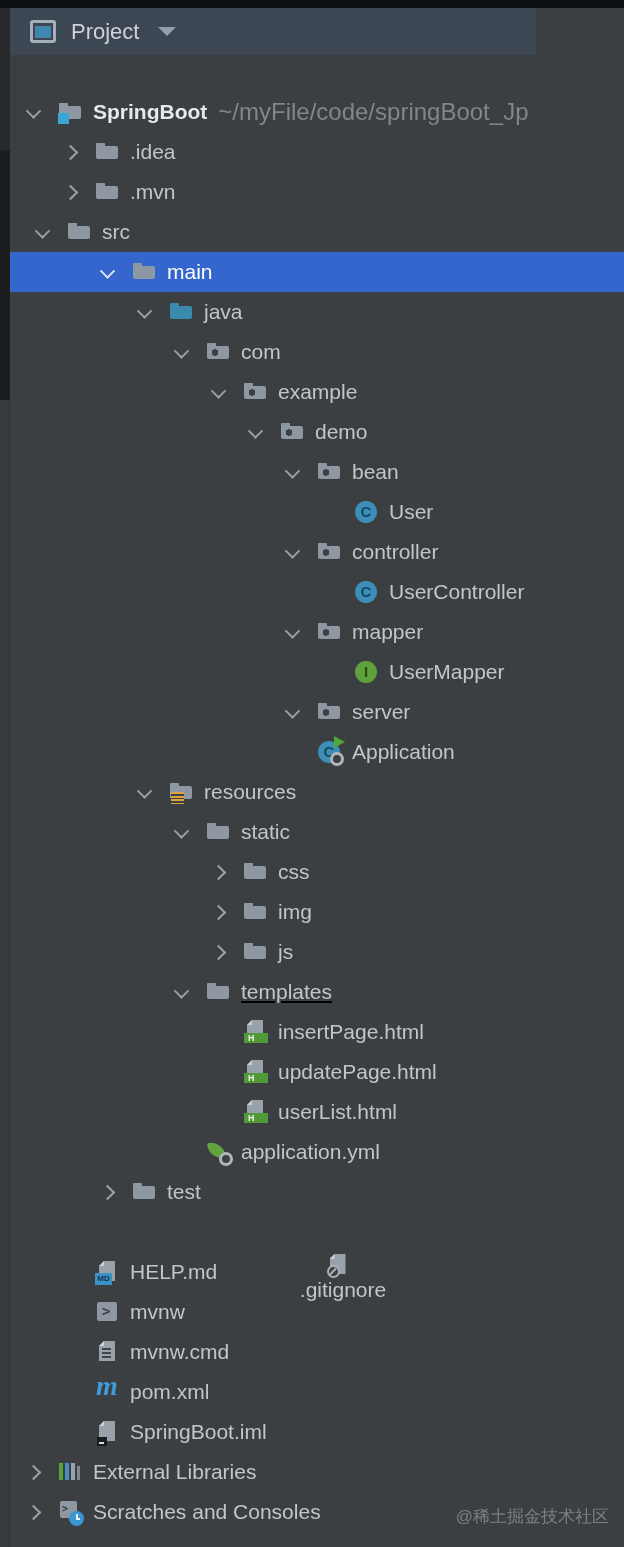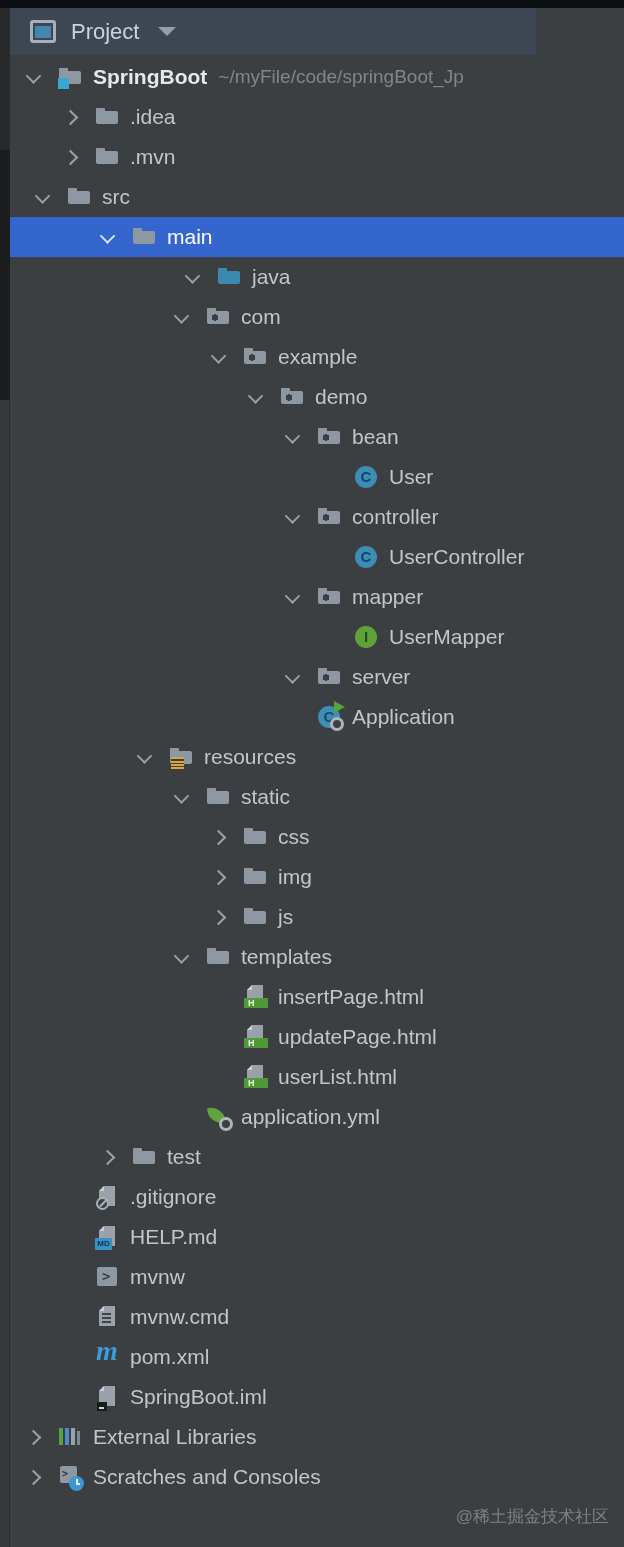--- a/index.html
+++ b/index.html
@@ -22,21 +22,21 @@
   .htitle{color:#ced3d8;font-size:22px;margin-left:15px;}
   .hcaret{width:0;height:0;border-left:9px solid transparent;border-right:9px solid transparent;border-top:9px solid #93a0ac;margin-left:19px;}
 
   
   .tree{position:absolute;left:10px;top:55px;width:614px;padding-top:2px;}
   .row{height:40px;display:flex;align-items:center;box-sizing:border-box;}
   .row.selected{background:#3566cd;}
   .label{color:#c1c6cb;font-size:21px;white-space:nowrap;}
   .row.bold .label{font-weight:bold;color:#e6e9eb;}
   .row.selected .label{color:#ffffff;}
-  .suffix{color:#7f868c;font-size:19px;margin-left:11px;white-space:nowrap;}
+  .suffix{color:#7f868c;font-size:24px;margin-left:11px;white-space:nowrap;}
 
   .chev{width:33px;height:40px;flex:none;display:flex;align-items:center;}
   .chev i{display:block;width:9px;height:9px;border-right:2.5px solid #9aa1a8;border-bottom:2.5px solid #9aa1a8;margin-left:3px;}
   .chev.down i{transform:rotate(45deg) translate(-1px,-1px);}
   .chev.right i{transform:rotate(-45deg);}
   .row.selected .chev i{border-color:#dde6f4;}
 
   
   .ic{width:26px;height:26px;position:relative;margin-right:9px;flex:none;}
   .ic .b1,.ic .b2,.ic .glyph{position:absolute;z-index:1;}
@@ -134,21 +134,21 @@
 
 <div class="header">
   <span class="hicon">
       <span class="fill"></span>
     </span>
   <span class="htitle">Project</span>
   <span class="hcaret"></span>
 </div>
 
 <div class="tree">
-    <div class="row bold" style="padding-left: 15px;">
+    <div class="row bold" style="padding-left: 15px; margin-top: 35px;">
     <span class="chev down">
         <i></i>
       </span>
     <span class="ic folder-module-root">
         <span class="b1"></span>
         <span class="b2"></span>
         <span class="glyph"></span>
       </span>
     <span class="label">SpringBoot</span>
     <span class="suffix">~/myFile/code/springBoot_Jp</span>
@@ -194,21 +194,21 @@
         <i></i>
       </span>
     <span class="ic folder">
         <span class="b1"></span>
         <span class="b2"></span>
         <span class="glyph"></span>
       </span>
     <span class="label">main</span>
 
   </div>
-    <div class="row" style="padding-left: 126px; margin-left: 48px;">
+    <div class="row" style="padding-left: 126px;">
     <span class="chev down">
         <i></i>
       </span>
     <span class="ic folder-source">
         <span class="b1"></span>
         <span class="b2"></span>
         <span class="glyph"></span>
       </span>
     <span class="label">java</span>
 
@@ -390,63 +390,63 @@
         <i></i>
       </span>
     <span class="ic folder">
         <span class="b1"></span>
         <span class="b2"></span>
         <span class="glyph"></span>
       </span>
     <span class="label">js</span>
 
   </div>
+    <div class="row" style="padding-left: 163px; text-decoration: underline;">
+    <span class="chev down">
+        <i></i>
+      </span>
+    <span class="ic folder">
+        <span class="b1"></span>
+        <span class="b2"></span>
+        <span class="glyph"></span>
+      </span>
+    <span class="label">templates</span>
+
+  </div>
+    <div class="row" style="padding-left: 200px;">
+    <span class="chev none"></span>
+    <span class="ic html">
+        <span class="b1"></span>
+        <span class="b2"></span>
+        <span class="glyph"></span>
+      </span>
+    <span class="label">insertPage.html</span>
+
+  </div>
+    <div class="row" style="padding-left: 200px;">
+    <span class="chev none"></span>
+    <span class="ic html">
+        <span class="b1"></span>
+        <span class="b2"></span>
+        <span class="glyph"></span>
+      </span>
+    <span class="label">updatePage.html</span>
+
+  </div>
+    <div class="row" style="padding-left: 200px;">
+    <span class="chev none"></span>
+    <span class="ic html">
+        <span class="b1"></span>
+        <span class="b2"></span>
+        <span class="glyph"></span>
+      </span>
+    <span class="label">userList.html</span>
+
+  </div>
     <div class="row" style="padding-left: 163px;">
-    <span class="chev down">
-        <i></i>
-      </span>
-    <span class="ic folder">
-        <span class="b1"></span>
-        <span class="b2"></span>
-        <span class="glyph"></span>
-      </span>
-    <span class="label">templates</span>
-
-  </div>
-    <div class="row" style="padding-left: 200px;">
-    <span class="chev none"></span>
-    <span class="ic html">
-        <span class="b1"></span>
-        <span class="b2"></span>
-        <span class="glyph"></span>
-      </span>
-    <span class="label">insertPage.html</span>
-
-  </div>
-    <div class="row" style="padding-left: 200px;">
-    <span class="chev none"></span>
-    <span class="ic html">
-        <span class="b1"></span>
-        <span class="b2"></span>
-        <span class="glyph"></span>
-      </span>
-    <span class="label">updatePage.html</span>
-
-  </div>
-    <div class="row" style="padding-left: 200px;">
-    <span class="chev none"></span>
-    <span class="ic html">
-        <span class="b1"></span>
-        <span class="b2"></span>
-        <span class="glyph"></span>
-      </span>
-    <span class="label">userList.html</span>
-
-  </div>
-    <div class="row" style="padding-left: 163px;">
     <span class="chev none"></span>
     <span class="ic spring-config">
         <span class="b1"></span>
         <span class="b2"></span>
         <span class="glyph"></span>
       </span>
     <span class="label">application.yml</span>
 
   </div>
     <div class="row" style="padding-left: 89px;">
@@ -454,21 +454,21 @@
         <i></i>
       </span>
     <span class="ic folder">
         <span class="b1"></span>
         <span class="b2"></span>
         <span class="glyph"></span>
       </span>
     <span class="label">test</span>
 
   </div>
-    <div class="row" style="padding-left: 52px;">
+    <div class="row" style="padding-left: 52px; flex-direction: column;">
     <span class="chev none"></span>
     <span class="ic file-ignored page">
         <span class="b1"></span>
         <span class="b2"></span>
         <span class="glyph"></span>
       </span>
     <span class="label">.gitignore</span>
 
   </div>
     <div class="row" style="padding-left: 52px;">

